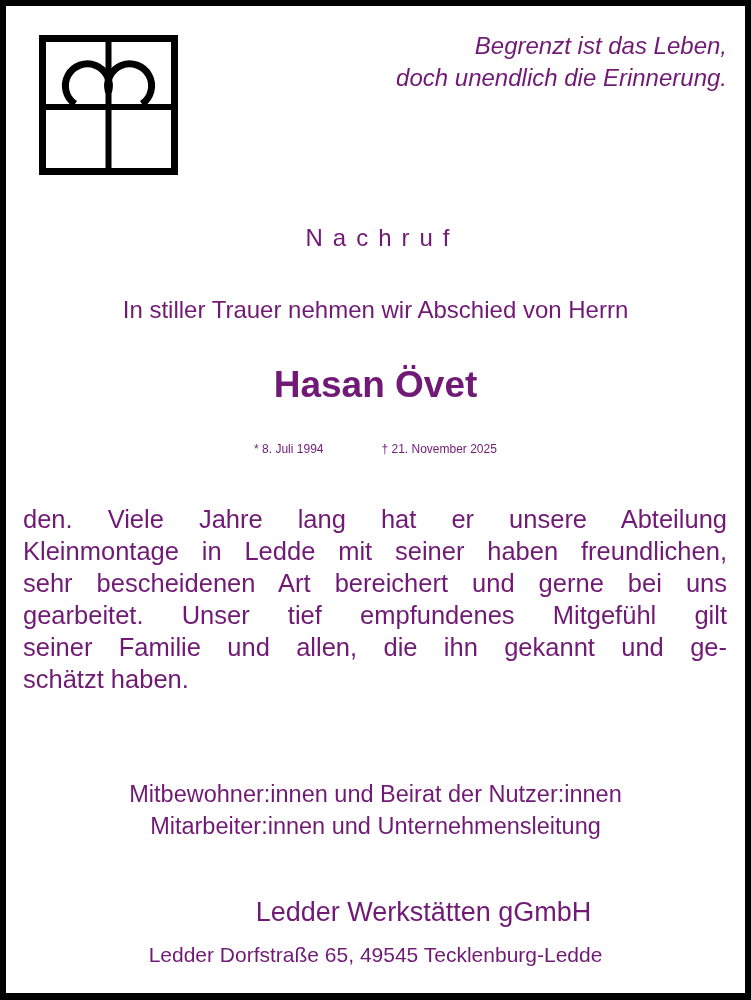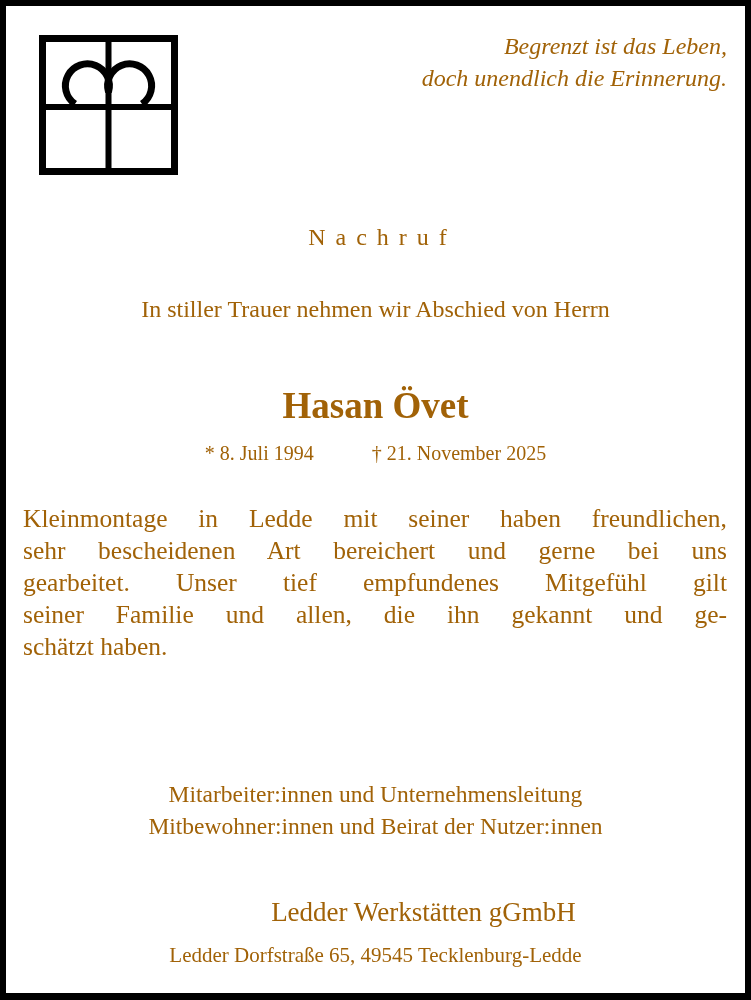--- a/index.html
+++ b/index.html
@@ -7,31 +7,31 @@
     .frame {
       position: absolute; left: 0; top: 0;
       width: 751px; height: 1000px;
       box-sizing: border-box;
       border-top: 6px solid #000;
       border-left: 6px solid #000;
       border-right: 6px solid #000;
       border-bottom: 7px solid #000;
       background: #fff;
     }
-    .sans { font-family: Liberation Serif, serif; color: #a16207; }
+    .sans { font-family: Liberation Sans, sans-serif; color: #701a75; }
     .logo { position: absolute; left: 39px; top: 35px; width: 139px; height: 140px; }
     .quote {
       position: absolute; right: 24px; top: 30px;
       text-align: right; font-style: italic; font-size: 24px; line-height: 32px;
     }
     .center { position: absolute; left: 0; width: 751px; text-align: center; white-space: nowrap; }
     .heading { top: 224px; font-size: 24px; letter-spacing: 10px; padding-left: 14px; box-sizing: border-box; }
     .intro { top: 296px; font-size: 24px; }
-    .name { top: 364px; font-size: 37px; font-weight: bold; margin-top: 20px; }
-    .dates { top: 442px; font-size: 20px; }
+    .name { top: 364px; font-size: 37px; font-weight: bold; }
+    .dates { top: 442px; font-size: 12px; }
     .dates .gap { display: inline-block; width: 58px; }
     .body-text {
       position: absolute; left: 23px; width: 704px; top: 503px;
       font-size: 25.5px; line-height: 32px; text-align: justify;
     }
     .body-text .line { display: block; text-align: justify; text-align-last: justify; height: 32px; white-space: nowrap; overflow: visible; }
     .body-text .line.last { text-align-last: left; }
     .signers { top: 778px; font-size: 23.5px; line-height: 32px; }
     .org { top: 897px; font-size: 27px; margin-left: 48px; }
     .address { top: 943px; font-size: 21px; }
@@ -58,27 +58,28 @@
 
 <div class="center intro sans">In stiller Trauer nehmen wir Abschied von Herrn</div>
 
 <div class="center name sans">Hasan Övet</div>
 
 <div class="center dates sans">
   <span>* 8. Juli 1994</span><span class="gap"></span><span>† 21. November 2025</span>
 </div>
 
 <div class="body-text sans">
+  <span class="line">den. Viele Jahre lang hat er unsere Abteilung</span>
   <span class="line">Kleinmontage in Ledde mit seiner haben freundlichen,</span>
   <span class="line">sehr bescheidenen Art bereichert und gerne bei uns</span>
   <span class="line">gearbeitet. Unser tief empfundenes Mitgefühl gilt</span>
   <span class="line">seiner Familie und allen, die ihn gekannt und ge-</span>
   <span class="line last">schätzt haben.</span>
 </div>
 
 <div class="center signers sans">
+  <div>Mitbewohner:innen und Beirat der Nutzer:innen</div>
   <div>Mitarbeiter:innen und Unternehmensleitung</div>
-  <div>Mitbewohner:innen und Beirat der Nutzer:innen</div>
 </div>
 
 <div class="center org sans">Ledder Werkstätten gGmbH</div>
 
 <div class="center address sans">Ledder Dorfstraße 65, 49545 Tecklenburg-Ledde</div>
 
 </body></html>

